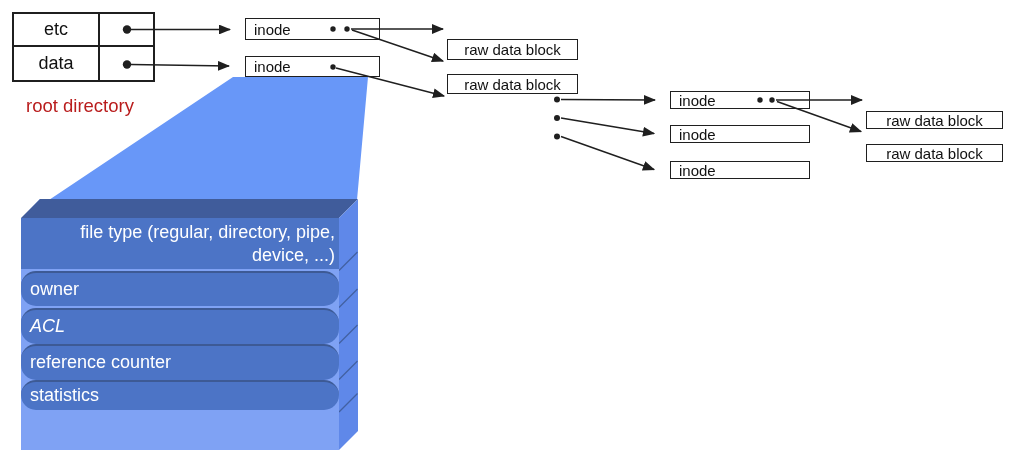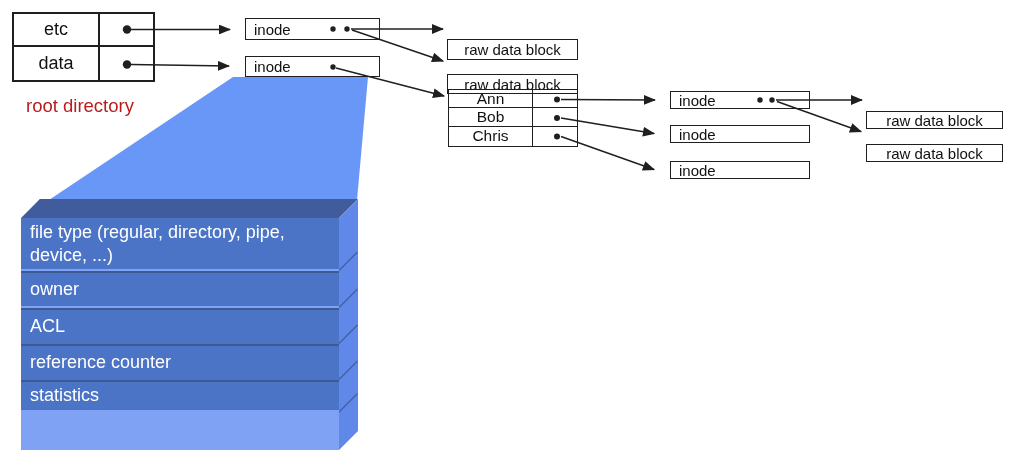--- a/index.html
+++ b/index.html
@@ -21,23 +21,23 @@
   .rootdir{left:12px;top:12px;width:143px;height:70px;grid-template-columns:86px auto;grid-template-rows:33px auto;font-size:18px;}
   .rootdir .cell.namecol{border-right:2px solid var(--line);}
   .rootdir .cell.toprow{border-bottom:2px solid var(--line);}
   .homedir{left:448px;top:89px;width:130px;height:58px;border-width:1.5px;grid-template-columns:84px auto;grid-template-rows:18.4px 18.4px auto;font-size:15.5px;}
   .homedir .cell.namecol{border-right:1.5px solid var(--line);}
   .homedir .cell.toprow,.homedir .cell.midrow{border-bottom:1.5px solid var(--line);}
   .caption{position:absolute;font-size:18.5px;color:#b91c1c;}
   .stack{position:absolute;left:21px;top:218px;width:318px;height:232px;background:var(--slab-gap);}
   .slab{position:absolute;left:0;width:318px;box-sizing:border-box;background:var(--slab-front);
         color:var(--slab-text);font-size:18px;line-height:23px;display:flex;align-items:center;
-        padding-left:9px;padding-right:4px;}
+        padding-left:9px;padding-right:4px;text-align:right;}
   .slab.first{align-items:flex-start;padding-top:3px;}
-  .slab.edged{border-top:2px solid var(--slab-edge);}
+  .slab.edged{border-top:2px solid var(--slab-edge);border-radius:15px;}
 </style>
 </head>
 <body>
 
 <div class="stage">
 
   <svg class="layer" viewBox="0 0 1017 464">
     <defs>
       <marker id="ah" viewBox="0 0 10 8" refX="9" refY="4" markerWidth="9" markerHeight="7" orient="auto-start-reverse">
         <path d="M0,0 L10,4 L0,8 z" fill="#1f1f1f"></path>
@@ -89,37 +89,29 @@
     <div class="cell"></div>
   </div>
   <div class="caption" style="left:26px;top:95px;">root directory</div>
 
   <div class="box inode-box" style="left:233px;top:18px;width:135px;height:22px;">inode</div>
   <div class="box inode-box" style="left:233px;top:56px;width:135px;height:21px;">inode</div>
 
   <div class="box raw-box" style="left:447px;top:19px;width:131px;height:21px;">raw data block</div>
   <div class="box raw-box" style="left:447px;top:54px;width:131px;height:20px;">raw data block</div>
 
-  <div class="dirtable homedir">
-    <div class="cell namecol toprow">Ann</div>
-    <div class="cell toprow"></div>
-    <div class="cell namecol midrow">Bob</div>
-    <div class="cell midrow"></div>
-    <div class="cell namecol">Chris</div>
-    <div class="cell"></div>
-  </div>
 
   <div class="box inode-box" style="left:658px;top:91px;width:140px;height:18px;">inode</div>
   <div class="box inode-box" style="left:658px;top:125px;width:140px;height:18px;">inode</div>
   <div class="box inode-box" style="left:658px;top:161px;width:140px;height:18px;">inode</div>
 
   <div class="box raw-box" style="left:866px;top:91px;width:137px;height:18px;">raw data block</div>
   <div class="box raw-box" style="left:866px;top:124px;width:137px;height:18px;">raw data block</div>
 
   <div class="stack">
     <div class="slab first" style="top:0;height:50.5px;">file type (regular, directory, pipe, device, ...)</div>
     <div class="slab edged" style="top:52.5px;height:35px;">owner</div>
-    <div class="slab edged" style="top:89.5px;height:36px;">ACL</div>
+    <div class="slab edged" style="top:89.5px;height:36px;font-style:italic;">ACL</div>
     <div class="slab edged" style="top:161.5px;height:30.5px;">statistics</div>
     <div class="slab edged" style="top:125.5px;height:36px;">reference counter</div>
   </div>
 
 </div>
 
 </body></html>

